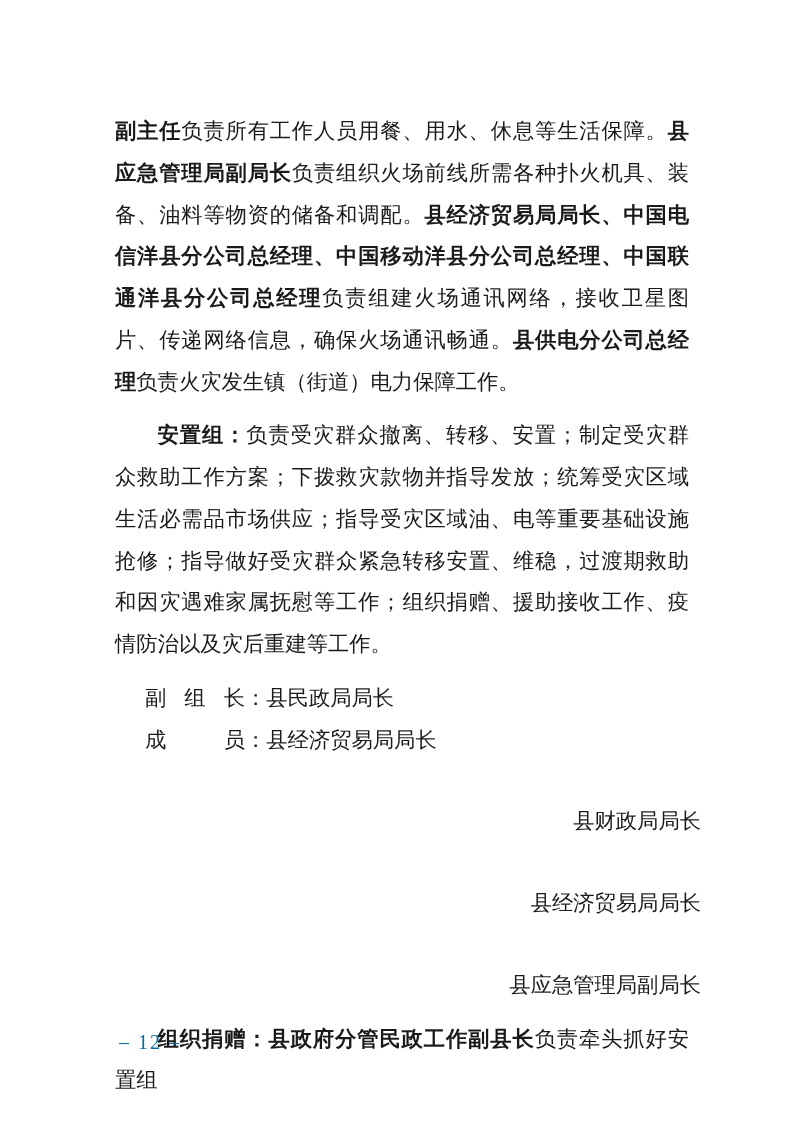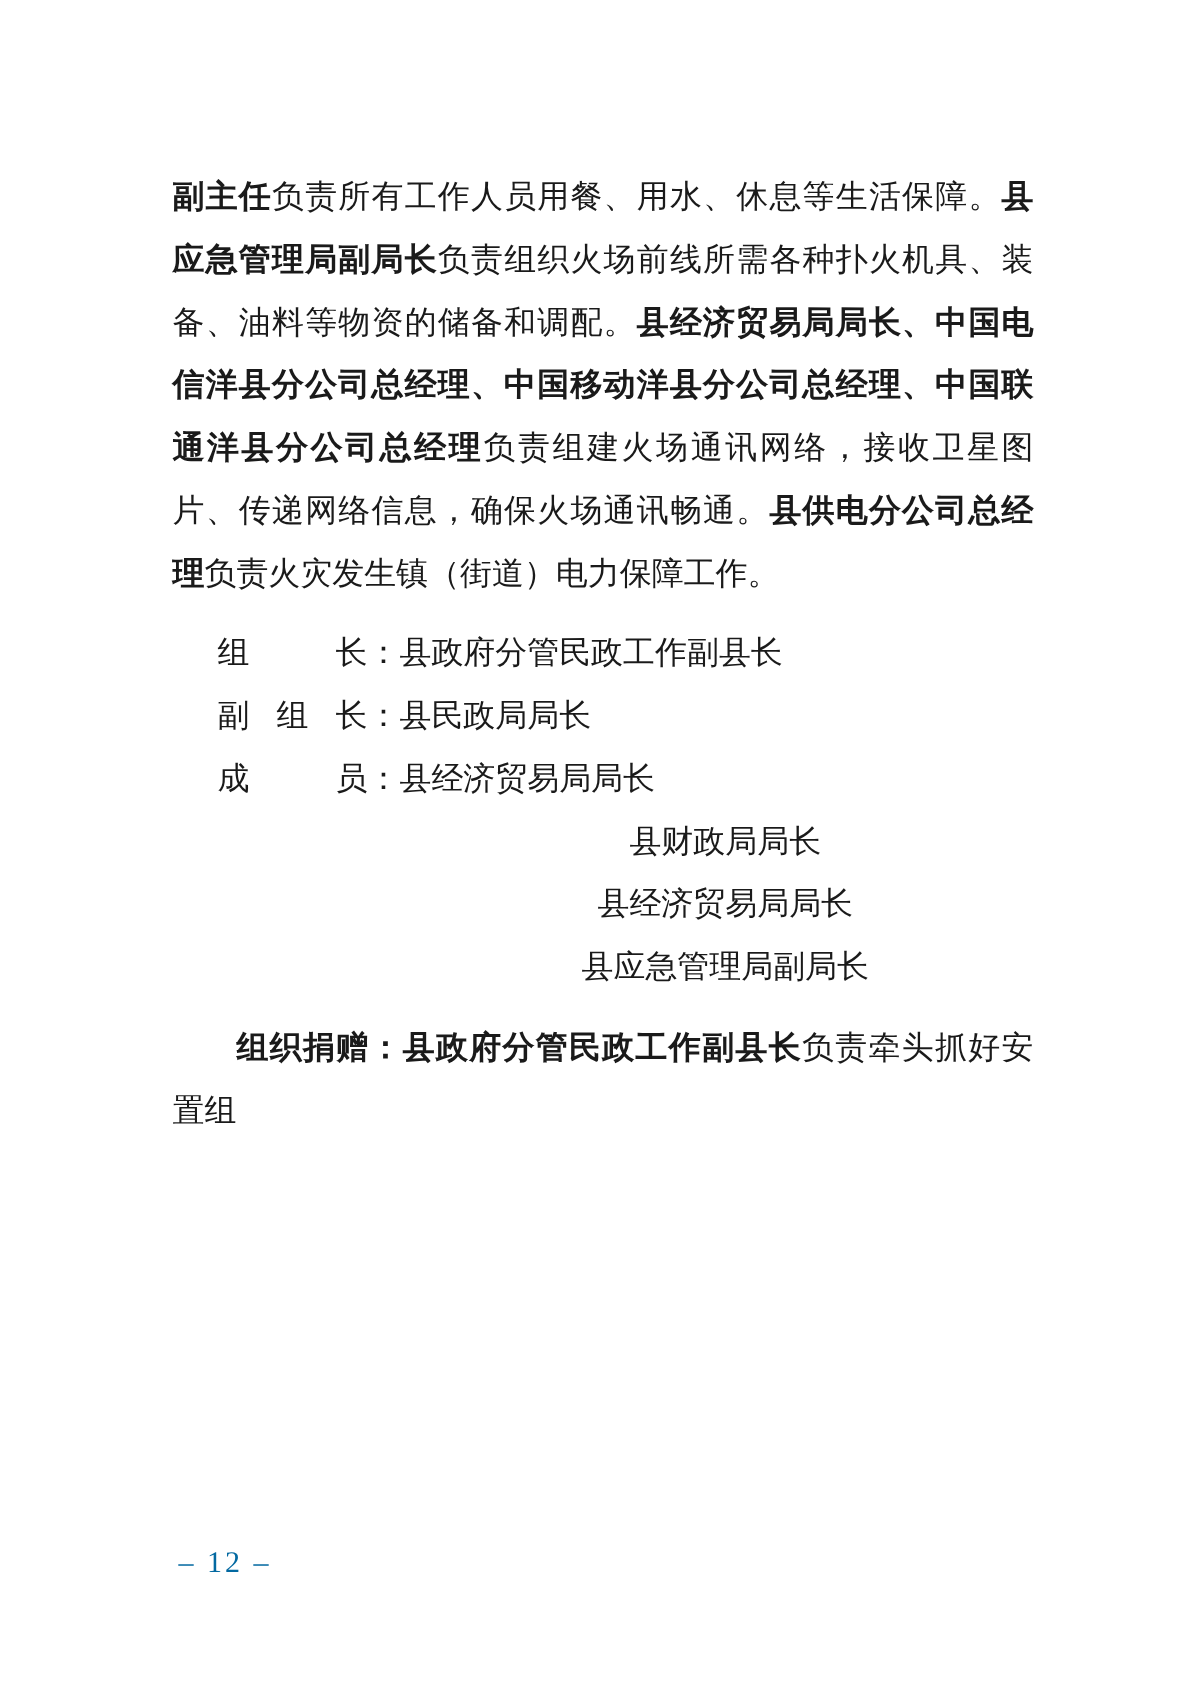--- a/index.html
+++ b/index.html
@@ -37,40 +37,41 @@
     display: inline-block;
     width: 100px;
     text-align: justify;
     text-align-last: justify;
     vertical-align: bottom;
   }
   .roster-colon { display: inline; }
   .roster-value { display: inline; }
   .member-row {
     padding-left: 163px;
-    text-align: center;
+    text-align: right;
+    margin-top: 40px;
   }
   .page-footer {
     position: absolute;
     left: 119px;
     top: 1031px;
     font-size: 20px;
     letter-spacing: 2px;
     color: #0369a1;
   }
 </style>
 </head>
 <body>
 
 <div class="doc">
 
   <p class="para"><span class="bold-run">副主任</span><span>负责所有工作人员用餐、用水、休息等生活保障。</span><span class="bold-run">县应急管理局副局长</span><span>负责组织火场前线所需各种扑火机具、装备、油料等物资的储备和调配。</span><span class="bold-run">县经济贸易局局长、中国电信洋县分公司总经理、中国移动洋县分公司总经理、中国联通洋县分公司总经理</span><span>负责组建火场通讯网络，接收卫星图片、传递网络信息，确保火场通讯畅通。</span><span class="bold-run">县供电分公司总经理</span><span>负责火灾发生镇（街道）电力保障工作。</span></p>
 
+  <p class="para indent"><span class="bold-run">安置组：</span><span>负责受灾群众撤离、转移、安置；制定受灾群众救助工作方案；下拨救灾款物并指导发放；统筹受灾区域生活必需品市场供应；指导受灾区域油、电等重要基础设施抢修；指导做好受灾群众紧急转移安置、维稳，过渡期救助和因灾遇难家属抚慰等工作；组织捐赠、援助接收工作、疫情防治以及灾后重建等工作。</span></p>
 
-  <div class="roster-row"><span class="roster-label">组长</span><span class="roster-colon">：</span><span class="roster-value">县政府分管民政工作副县长</span></div>
 
   <div class="roster-row"><span class="roster-label">副组长</span><span class="roster-colon">：</span><span class="roster-value">县民政局局长</span></div>
 
   <div class="roster-row"><span class="roster-label">成员</span><span class="roster-colon">：</span><span class="roster-value">县经济贸易局局长</span></div>
 
   <div class="member-row"><span>县财政局局长</span></div>
   <div class="member-row"><span>县经济贸易局局长</span></div>
   <div class="member-row"><span>县应急管理局副局长</span></div>
 
   <p class="para indent"><span class="bold-run">组织捐赠：县政府分管民政工作副县长</span><span>负责牵头抓好安置组</span></p>

